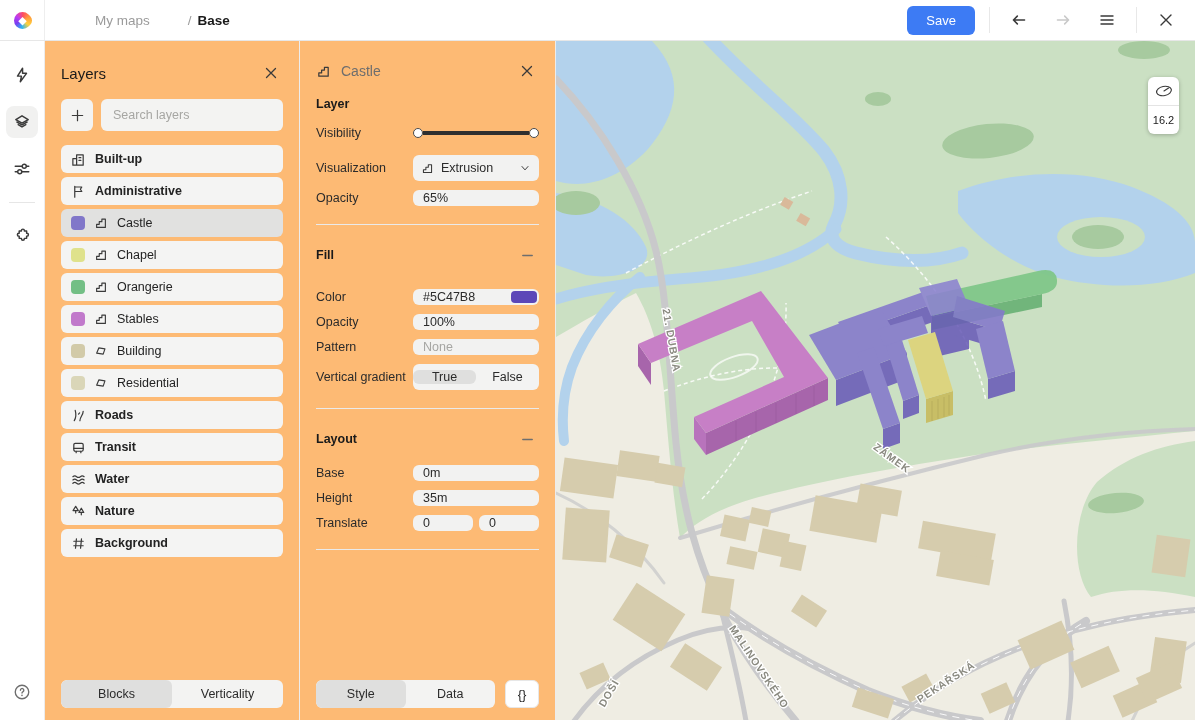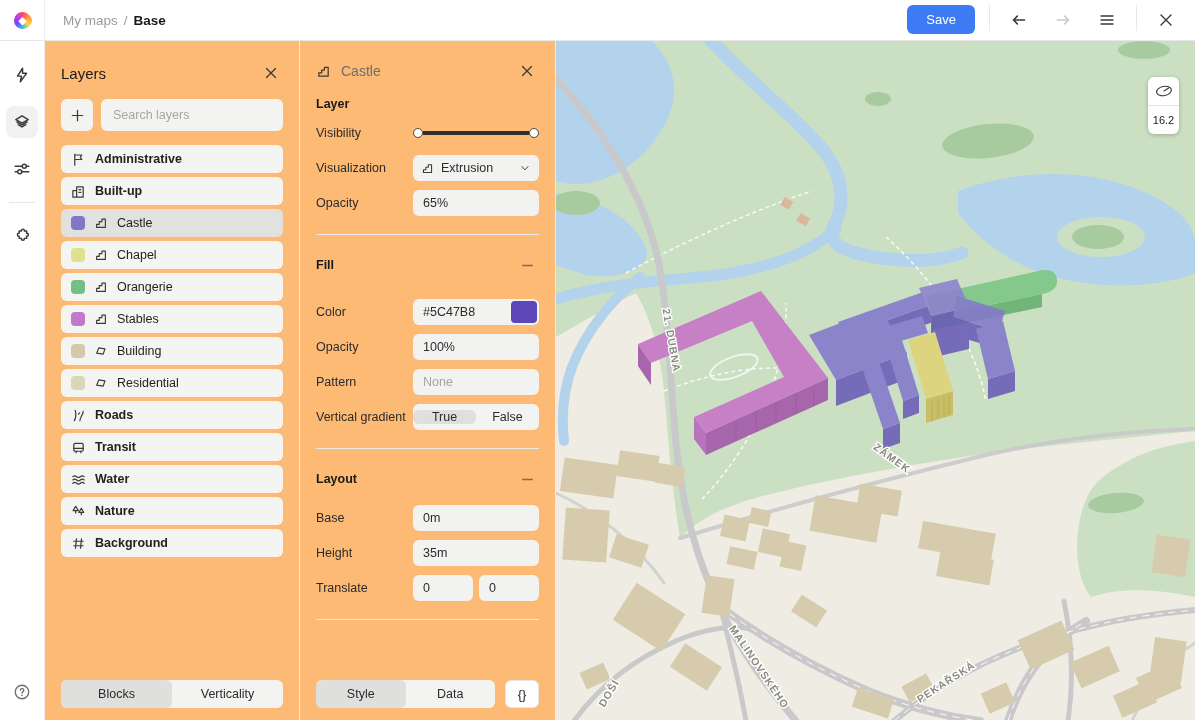--- a/index.html
+++ b/index.html
@@ -7,23 +7,23 @@
   body { font-family:"Liberation Sans", sans-serif; color:#1f1f1f; background:#fff; position:relative; }
   svg { display:block; }
   .stroke-ic { fill:none; stroke:#3a3a3a; stroke-width:1.3; stroke-linecap:round; stroke-linejoin:round; }
 
   
   .topbar { position:absolute; left:0; top:0; width:1195px; height:41px; background:#fff; border-bottom:1px solid #e7e7e7; display:flex; align-items:center; z-index:30; }
   .logo-cell { width:45px; height:100%; display:flex; align-items:center; justify-content:center; border-right:1px solid #eee; }
   .gem { width:17px; height:17px; transform:rotate(45deg); border-radius:50% 6px 50% 50%; background:conic-gradient(from -40deg, #ff4d5e, #ff9d3c, #ffd23c, #2bb6f5, #7a3cf0, #c03cf0, #ff4d5e); position:relative; }
   .gem::after { content:""; position:absolute; left:5.5px; top:5.5px; width:6px; height:6px; background:#fff; }
   .breadcrumb { display:flex; gap:6px; margin-left:18px; font-size:13.5px; align-items:center; }
-  .crumb-root, .crumb-sep { color:#9b9b9b; }
+  .crumb-root, .crumb-sep { color:#9b9b9b;margin-left:32px; }
   .crumb-current { color:#1a1a1a; font-weight:600; }
-  .topbar-right { margin-left:auto; display:flex; align-items:flex-start; gap:14px; padding-right:14px; }
+  .topbar-right { margin-left:auto; display:flex; align-items:center; gap:14px; padding-right:14px; }
   .save-btn { background:#3d7bf4; color:#fff; border:none; font-family:inherit; font-size:13px; padding:7px 19px; border-radius:6px; cursor:pointer; }
   .vdiv { width:1px; height:26px; background:#e8e8e8; }
   .tb-ic { width:30px; height:30px; display:flex; align-items:center; justify-content:center; background:none; border:none; cursor:pointer; }
 
   
   .rail { position:absolute; left:0; top:41px; bottom:0; width:45px; background:#fff; border-right:1px solid #ececec; display:flex; flex-direction:column; align-items:center; padding:18px 0 12px; z-index:20; }
   .rail-btn { width:32px; height:32px; border-radius:8px; display:flex; align-items:center; justify-content:center; background:none; border:none; cursor:pointer; margin-bottom:15px; }
   .rail-btn.active { background:#f1f1f0; }
   .rail-div { width:26px; height:1px; background:#e6e6e6; margin:2px 0 17px; }
   .rail-spacer { flex:1; }
@@ -52,21 +52,21 @@
 
   
   .props-panel { left:300px; width:256px; }
   .props-title { font-size:14px; color:#6e6e6e; margin-left:10px; }
   .props-body { padding:0 16px; }
   .sec-head { display:flex; align-items:center; margin-top:18px; }
   .sec-title { font-size:12.5px; font-weight:700; color:#1a1a1a; }
   .prow { display:flex; align-items:center; margin-top:9px; }
   .prow-label { flex:0 0 97px; font-size:12.5px; color:#2b2b2b; }
   .pctrl { flex:1; min-width:0;align-items:center; }
-  .inputlike { height:26px; background:#f2f2f1; border-radius:6px; display:flex; align-items:center; padding:0 10px; font-size:12.5px; color:#2b2b2b; cursor:text; }
+  .inputlike { height:16px; background:#f2f2f1; border-radius:6px; display:flex; align-items:center; padding:0 10px; font-size:12.5px; color:#2b2b2b; cursor:text; }
   .inputlike.ghost { color:#a6a6a3; }
   .dropdown { height:26px; background:#f2f2f1; border-radius:6px; display:flex; align-items:center; gap:7px; padding:0 8px; font-size:12.5px; color:#2b2b2b; cursor:pointer; }
   .dropdown .dd-label { flex:1; }
   .divider { height:1px; background:#eaeaea; margin:18px 0 0; }
   .slider { display:flex; align-items:center; height:26px; }
   .s-handle { width:10px; height:10px; border-radius:50%; background:#fff; border:1.6px solid #4a4a4a; flex:0 0 10px; cursor:grab; }
   .s-track { flex:1; height:3.5px; background:#2f2f2f; }
   .color-input { position:relative; }
   .color-swatch { position:absolute; right:2px; top:2px; bottom:2px; width:26px; border-radius:4px; cursor:pointer; }
   .tr-inputs { display:flex; gap:6px; }
@@ -172,29 +172,29 @@
           <path d="M8 2.5 V13.5 M2.5 8 H13.5" stroke="#3a3a3a" stroke-width="1.3" stroke-linecap="round"></path>
         </svg>
     </button>
     <div class="search-box">
       <span>Search layers</span>
     </div>
   </div>
   <div class="layer-list">
     <div class="lrow group">
       <svg width="15" height="15" viewBox="0 0 16 16">
+          <path class="stroke-ic" d="M2 14 V7 H6 M6 14 V3 H13 V14 H2 M8.5 6 H10.5 M8.5 9 H10.5"></path>
+        </svg>
+      <span>Built-up</span>
+    </div>
+    <div class="lrow group">
+      <svg width="15" height="15" viewBox="0 0 16 16">
           <path class="stroke-ic" d="M4 2.5 V14 M4 3.2 H11.5 L10 5.6 L11.5 8 H4"></path>
         </svg>
       <span>Administrative</span>
-    </div>
-    <div class="lrow group">
-      <svg width="15" height="15" viewBox="0 0 16 16">
-          <path class="stroke-ic" d="M2 14 V7 H6 M6 14 V3 H13 V14 H2 M8.5 6 H10.5 M8.5 9 H10.5"></path>
-        </svg>
-      <span>Built-up</span>
     </div>
     <div class="lrow sel">
       <span class="swatch" style="background-color: rgb(129, 119, 201);"></span>
       <svg width="14" height="14" viewBox="0 0 16 16">
           <path class="stroke-ic" d="M3 13 V9.5 H6 V6.5 H9 V3.5 H13 V13 Z"></path>
         </svg>
       <span>Castle</span>
     </div>
     <div class="lrow">
       <span class="swatch" style="background-color: rgb(223, 226, 140);"></span>

